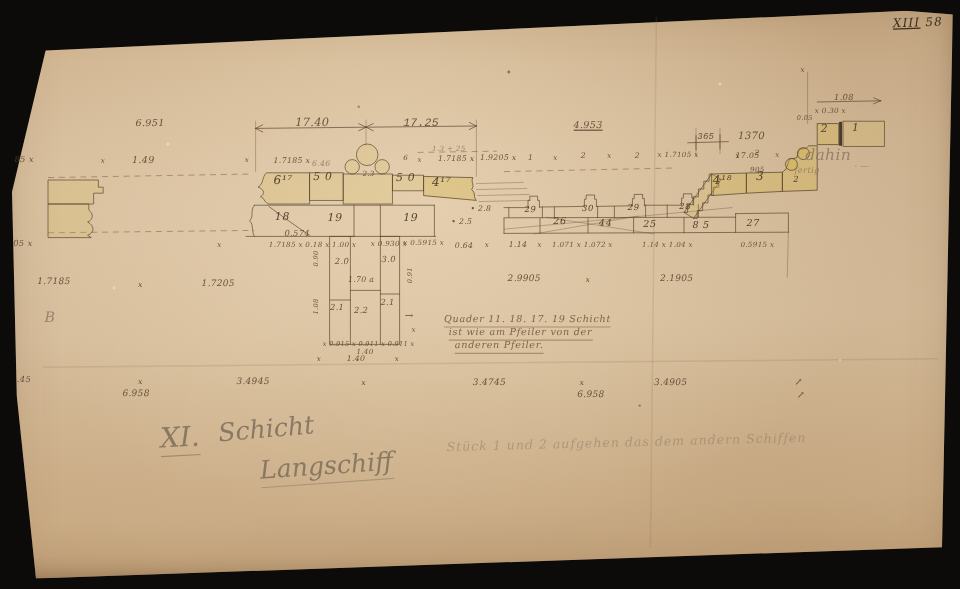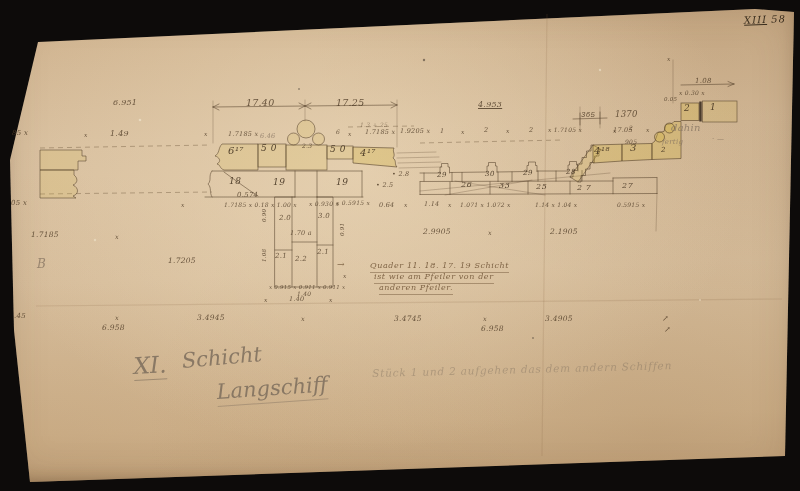--- a/index.html
+++ b/index.html
@@ -117,21 +117,21 @@
     <circle cx="95" cy="240" r="1.2" fill="#efe4cc" opacity=".6"></circle>
     <circle cx="700" cy="300" r="1.1" fill="#efe4cc" opacity=".5"></circle>
   </svg>
 
   <div style="position:absolute;left:0;top:0;width:800px;height:491px;">
       <span class="ann" style="left: 113px; top: 99px; font-size: 8px;">6.951</span>
       <span class="ann" style="left: 84px; top: 132px; font-size: 6px;">x</span>
       <span class="ann" style="left: 110px; top: 130px; font-size: 8px;">1.49</span>
       <span class="ann" style="left: 12px; top: 130px; font-size: 7px;">85 x</span>
       <span class="ann" style="left: 246px; top: 98px; font-size: 9.5px;">17.40</span>
-      <span class="ann" style="left: 336px; top: 98px; font-size: 9.5px;">17.25</span>
+      <span class="ann" style="left: 336px; top: 98px; font-size: 9.5px; font-family: Liberation Mono, monospace;">17.25</span>
       <span class="ann" style="left: 478px; top: 101px; font-size: 8px; text-decoration: underline;">4.953</span>
       <span class="ann" style="left: 581px; top: 112px; font-size: 7.5px; font-family: Liberation Mono, monospace;">365</span>
       <span class="ann" style="left: 615px; top: 110px; font-size: 8.5px;">1370</span>
       <span class="ann" style="left: 667px; top: 56px; font-size: 6px;">x</span>
       <span class="ann" style="left: 695px; top: 78px; font-size: 7px;">1.08</span>
       <span class="ann" style="left: 679px; top: 90px; font-size: 6px;">x 0.30 x</span>
       <span class="ann" style="left: 664px; top: 97px; font-size: 5.5px;">0.05</span>
       <span class="ann" style="left: 204px; top: 131px; font-size: 6px;">x</span>
       <span class="ann" style="left: 228px; top: 131px; font-size: 6.5px;">1.7185 x</span>
       <span class="ann p" style="left: 260px; top: 133px; font-size: 6.5px;">6.46</span>
@@ -144,42 +144,42 @@
       <span class="ann" style="left: 461px; top: 129px; font-size: 6px;">x</span>
       <span class="ann" style="left: 484px; top: 127px; font-size: 6.5px;">2</span>
       <span class="ann" style="left: 506px; top: 128px; font-size: 6px;">x</span>
       <span class="ann" style="left: 529px; top: 127px; font-size: 6.5px;">2</span>
       <span class="ann" style="left: 548px; top: 127px; font-size: 6px;">x 1.7105 x</span>
       <span class="ann" style="left: 593px; top: 127px; font-size: 6.5px; margin-left: 20px;">17.05</span>
       <span class="ann" style="left: 613px; top: 128px; font-size: 6px;">x</span>
       <span class="ann" style="left: 629px; top: 125px; font-size: 6px;">2</span>
       <span class="ann" style="left: 625px; top: 139px; font-size: 6px;">905</span>
       <span class="ann" style="left: 646px; top: 127px; font-size: 6px;">x</span>
-      <span class="ann p" style="left: 671px; top: 123px; font-size: 10px;">dahin</span>
+      <span class="ann p" style="left: 671px; top: 123px; font-size: 13px;">dahin</span>
       <span class="ann p" style="left: 662px; top: 139px; font-size: 7px;">fertig</span>
       <span class="ann p" style="left: 712px; top: 136px; font-size: 7px;">· —</span>
       <span class="ann ib" style="left: 228px; top: 146px; font-size: 10px;">6¹⁷</span>
       <span class="ann ib" style="left: 261px; top: 144px; font-size: 9px;">5 0</span>
       <span class="ann" style="left: 302px; top: 143px; font-size: 6px;">2.3</span>
       <span class="ann ib" style="left: 330px; top: 145px; font-size: 9px;">5 0</span>
       <span class="ann ib" style="left: 360px; top: 148px; font-size: 10px;">4¹⁷</span>
       <span class="ann ib" style="left: 229px; top: 177px; font-size: 9px;">18</span>
       <span class="ann" style="left: 237px; top: 192px; font-size: 7px;">0.574</span>
       <span class="ann ib" style="left: 273px; top: 178px; font-size: 9px;">19</span>
       <span class="ann ib" style="left: 336px; top: 178px; font-size: 9px;">19</span>
       <span class="ann ib" style="left: 437px; top: 172px; font-size: 7px;">29</span>
       <span class="ann ib" style="left: 485px; top: 171px; font-size: 7px;">30</span>
       <span class="ann ib" style="left: 523px; top: 170px; font-size: 7px;">29</span>
       <span class="ann ib" style="left: 566px; top: 169px; font-size: 7px;">28</span>
       <span class="ann" style="left: 392px; top: 171px; font-size: 6.5px;">• 2.8</span>
       <span class="ann" style="left: 376px; top: 182px; font-size: 6.5px;">• 2.5</span>
       <span class="ann ib" style="left: 461px; top: 181px; font-size: 8px;">26</span>
-      <span class="ann ib" style="left: 499px; top: 182px; font-size: 8px;">33</span>
+      <span class="ann ib" style="left: 499px; top: 182px; font-size: 8px;">44</span>
       <span class="ann ib" style="left: 536px; top: 183px; font-size: 8px;">25</span>
-      <span class="ann ib" style="left: 577px; top: 184px; font-size: 8px;">2 7</span>
+      <span class="ann ib" style="left: 577px; top: 184px; font-size: 8px;">8 5</span>
       <span class="ann ib" style="left: 622px; top: 182px; font-size: 8px;">27</span>
       <span class="ann ib" style="left: 594px; top: 146px; font-size: 10px;">4¹⁸</span>
       <span class="ann ib" style="left: 630px; top: 143px; font-size: 10px;">3</span>
       <span class="ann ib" style="left: 661px; top: 147px; font-size: 7px;">2</span>
       <span class="ann ib" style="left: 684px; top: 104px; font-size: 9px;">2</span>
       <span class="ann ib" style="left: 710px; top: 103px; font-size: 9px;">1</span>
       <span class="ann" style="left: 279px; top: 215px; font-size: 7px;">2.0</span>
       <span class="ann" style="left: 318px; top: 213px; font-size: 7px;">3.0</span>
       <span class="ann" style="left: 290px; top: 230px; font-size: 6.5px;">1.70 a</span>
       <span class="ann" style="left: 275px; top: 253px; font-size: 7px;">2.1</span>
@@ -197,21 +197,21 @@
       <span class="ann" style="left: 379px; top: 202px; font-size: 6.5px;">0.64</span>
       <span class="ann" style="left: 404px; top: 202px; font-size: 6px;">x</span>
       <span class="ann" style="left: 424px; top: 201px; font-size: 6.5px;">1.14</span>
       <span class="ann" style="left: 448px; top: 202px; font-size: 6px;">x</span>
       <span class="ann" style="left: 460px; top: 202px; font-size: 6px;">1.071 x 1.072 x</span>
       <span class="ann" style="left: 535px; top: 202px; font-size: 6px;">1.14 x 1.04 x</span>
       <span class="ann" style="left: 617px; top: 202px; font-size: 6px;">0.5915 x</span>
       <span class="ann" style="left: 11px; top: 200px; font-size: 7px;">05 x</span>
       <span class="ann" style="left: 31px; top: 231px; font-size: 7.5px;">1.7185</span>
       <span class="ann" style="left: 115px; top: 234px; font-size: 6.5px;">x</span>
-      <span class="ann" style="left: 168px; top: 232px; font-size: 7.5px; margin-top: 25px;">1.7205</span>
+      <span class="ann" style="left: 168px; top: 232px; font-size: 7.5px;">1.7205</span>
       <span class="ann" style="left: 423px; top: 228px; font-size: 7.5px;">2.9905</span>
       <span class="ann" style="left: 488px; top: 230px; font-size: 6.5px;">x</span>
       <span class="ann" style="left: 550px; top: 228px; font-size: 7.5px;">2.1905</span>
       <span class="ann" style="left: 343px; top: 273px; font-size: 6px;">x</span>
       <span class="ann p" style="left: 37px; top: 258px; font-size: 12px;">B</span>
       <span class="ann" style="left: 264px; top: 297px; font-size: 6px;">x</span>
       <span class="ann" style="left: 289px; top: 296px; font-size: 6.5px;">1.40</span>
       <span class="ann" style="left: 329px; top: 297px; font-size: 6px;">x</span>
       <span class="ann" style="left: 14px; top: 313px; font-size: 7px;">.45</span>
       <span class="ann" style="left: 115px; top: 315px; font-size: 6.5px;">x</span>

